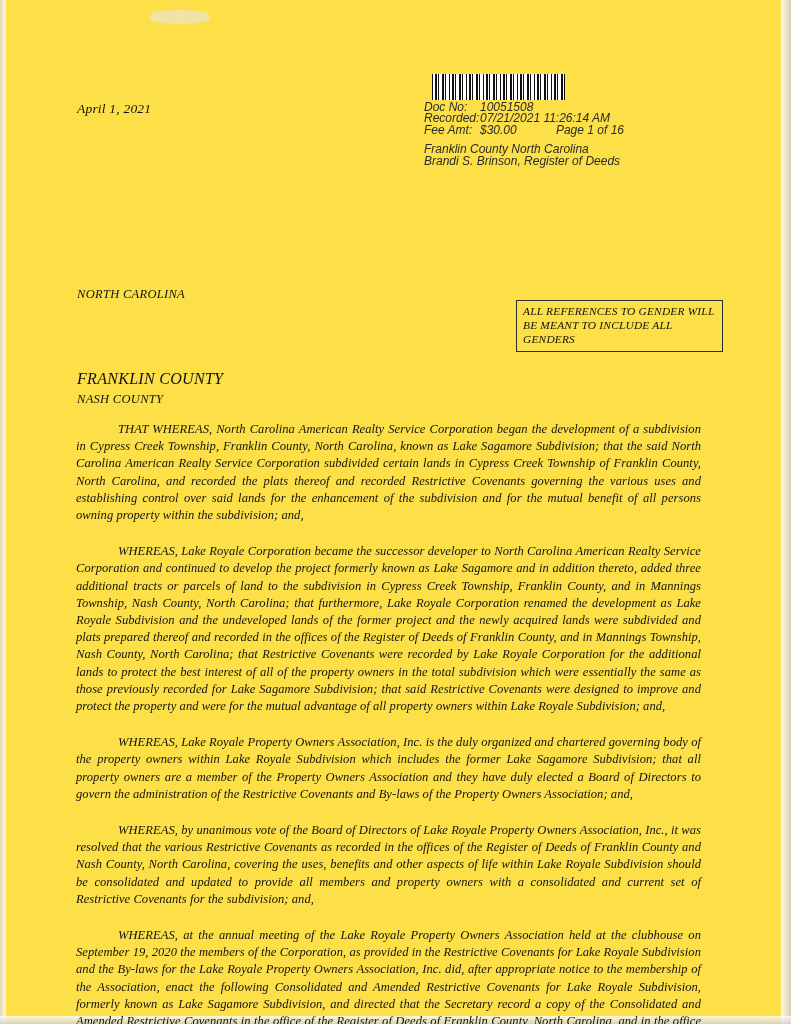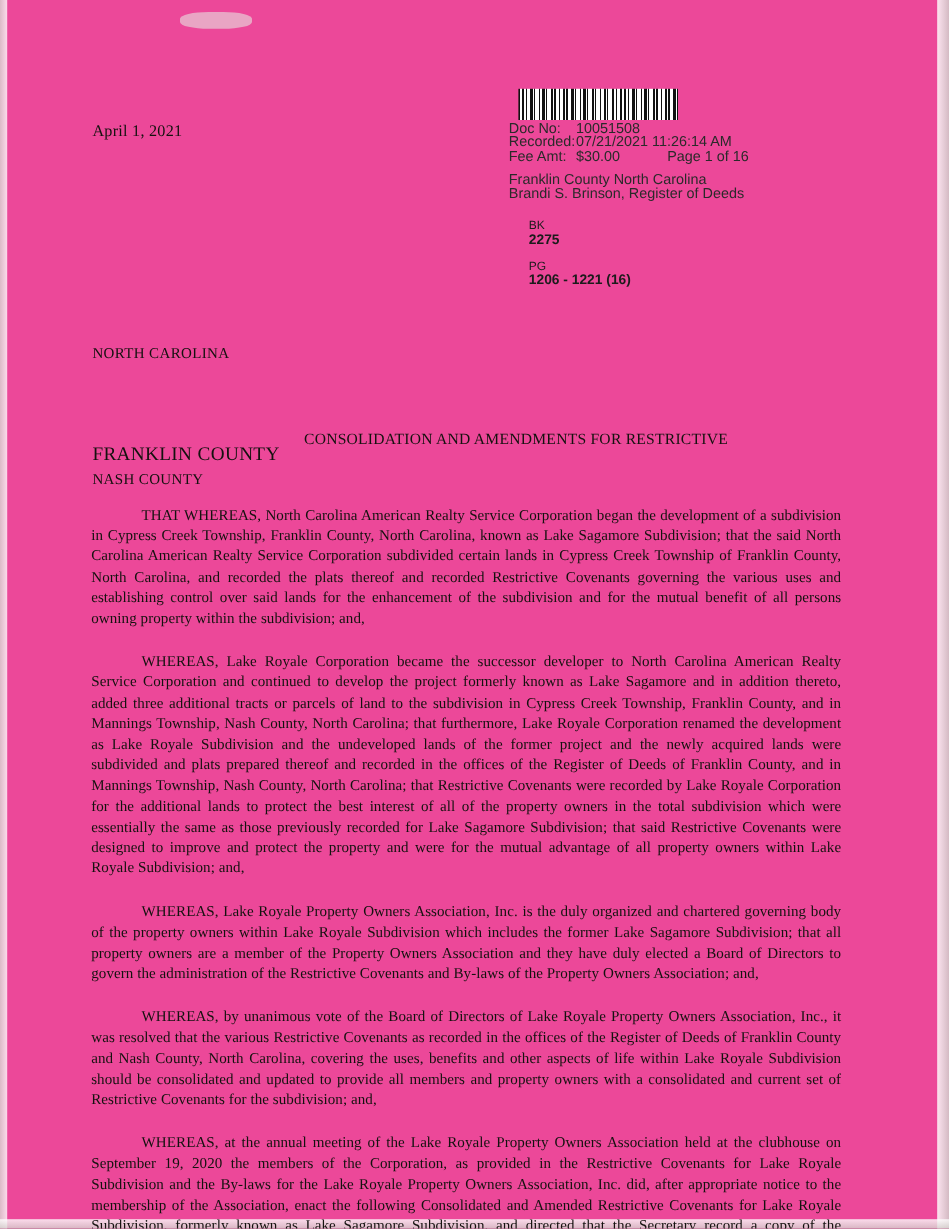--- a/index.html
+++ b/index.html
@@ -4,26 +4,27 @@
 <style>
   html, body {
     margin: 0;
     padding: 0;
     background: #8a8a8a;
   }
   .page {
     position: relative;
     width: 791px;
     height: 1024px;
-    background: #ec4899;
+    background: #fde047;
     margin: 0 auto;
     overflow: hidden;
     font-family: "Liberation Serif", serif;
     color: #14120f;
     box-sizing: border-box;
+    font-style: italic;
   }
   
   .scan-edge-left {
     position: absolute;
     left: 0; top: 0;
     width: 6px; height: 1024px;
     background: linear-gradient(to right, #d8d6d2, #ffffff);
     opacity: .8;
   }
   .scan-edge-right {
@@ -209,36 +210,29 @@
       </div>
       <div class="stamp-row">
         <span class="lbl">Fee Amt:</span>
         <span class="val">$30.00</span>
         <span class="right">Page 1 of 16</span>
       </div>
       <div class="stamp-gap"></div>
       <div>Franklin County North Carolina</div>
       <div>Brandi S. Brinson, Register of Deeds</div>
     </div>
-    <div class="stamp-book">
-      <span>BK</span>
-      <b>2275</b>
-      <span>&nbsp;&nbsp;</span>
-      <span>PG</span>
-      <b>1206 - 1221 (16)</b>
-    </div>
   </div>
 
   <div class="state">NORTH CAROLINA</div>
   <div class="county1">FRANKLIN COUNTY</div>
   <div class="county2">NASH COUNTY</div>
 
+  <div class="notice">ALL REFERENCES TO GENDER WILL BE MEANT TO INCLUDE ALL GENDERS</div>
 
   <div class="title-wrap">
-    <div class="title-l1">CONSOLIDATION AND AMENDMENTS FOR RESTRICTIVE</div>
   </div>
 
   <div class="body">
     <p class="para indent">THAT WHEREAS, North Carolina American Realty Service Corporation began the development of a subdivision in Cypress Creek Township, Franklin County, North Carolina, known as Lake Sagamore Subdivision; that the said North Carolina American Realty Service Corporation subdivided certain lands in Cypress Creek Township of Franklin County, North Carolina, and recorded the plats thereof and recorded Restrictive Covenants governing the various uses and establishing control over said lands for the enhancement of the subdivision and for the mutual benefit of all persons owning property within the subdivision; and,</p>
     <p class="para indent">WHEREAS, Lake Royale Corporation became the successor developer to North Carolina American Realty Service Corporation and continued to develop the project formerly known as Lake Sagamore and in addition thereto, added three additional tracts or parcels of land to the subdivision in Cypress Creek Township, Franklin County, and in Mannings Township, Nash County, North Carolina; that furthermore, Lake Royale Corporation renamed the development as Lake Royale Subdivision and the undeveloped lands of the former project and the newly acquired lands were subdivided and plats prepared thereof and recorded in the offices of the Register of Deeds of Franklin County, and in Mannings Township, Nash County, North Carolina; that Restrictive Covenants were recorded by Lake Royale Corporation for the additional lands to protect the best interest of all of the property owners in the total subdivision which were essentially the same as those previously recorded for Lake Sagamore Subdivision; that said Restrictive Covenants were designed to improve and protect the property and were for the mutual advantage of all property owners within Lake Royale Subdivision; and,</p>
     <p class="para indent">WHEREAS, Lake Royale Property Owners Association, Inc. is the duly organized and chartered governing body of the property owners within Lake Royale Subdivision which includes the former Lake Sagamore Subdivision; that all property owners are a member of the Property Owners Association and they have duly elected a Board of Directors to govern the administration of the Restrictive Covenants and By-laws of the Property Owners Association; and,</p>
     <p class="para indent">WHEREAS, by unanimous vote of the Board of Directors of Lake Royale Property Owners Association, Inc., it was resolved that the various Restrictive Covenants as recorded in the offices of the Register of Deeds of Franklin County and Nash County, North Carolina, covering the uses, benefits and other aspects of life within Lake Royale Subdivision should be consolidated and updated to provide all members and property owners with a consolidated and current set of Restrictive Covenants for the subdivision; and,</p>
     <p class="para indent last">WHEREAS, at the annual meeting of the Lake Royale Property Owners  Association held at the clubhouse on September 19, 2020 the members of the  Corporation, as provided in the Restrictive Covenants for Lake Royale Subdivision and the By-laws for the Lake Royale Property Owners Association, Inc. did, after appropriate notice to the membership of the Association, enact the following Consolidated and Amended Restrictive Covenants for Lake Royale Subdivision, formerly known as Lake Sagamore Subdivision, and directed that the Secretary record a copy of the Consolidated and Amended Restrictive Covenants in the office of the Register of Deeds of Franklin County, North Carolina, and in the office of the Register of Deeds of Nash County, North Carolina, and to post a copy thereof on the official Lake Royale website; and</p>
   </div>
 

